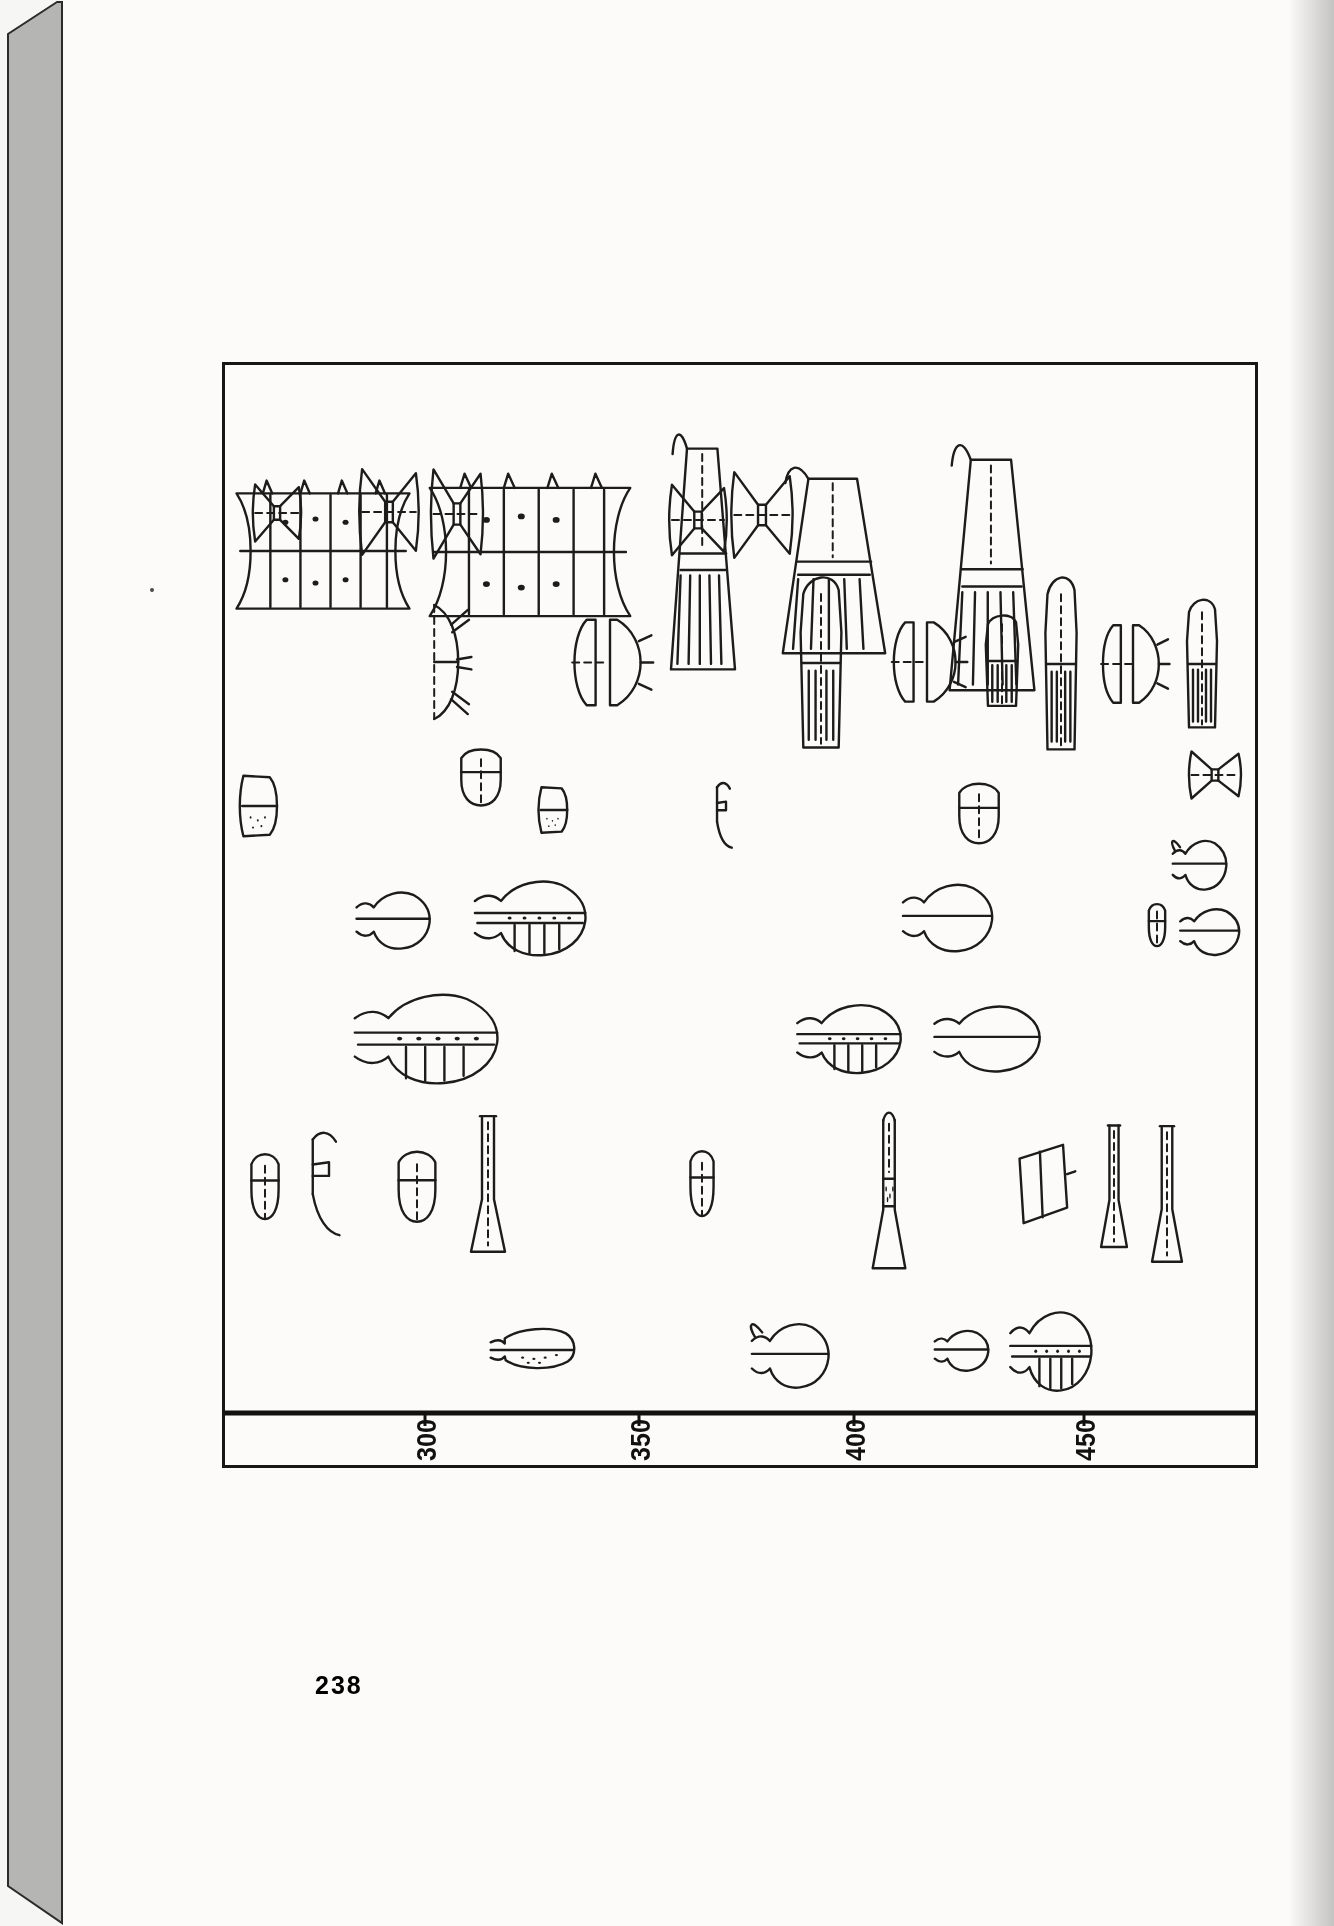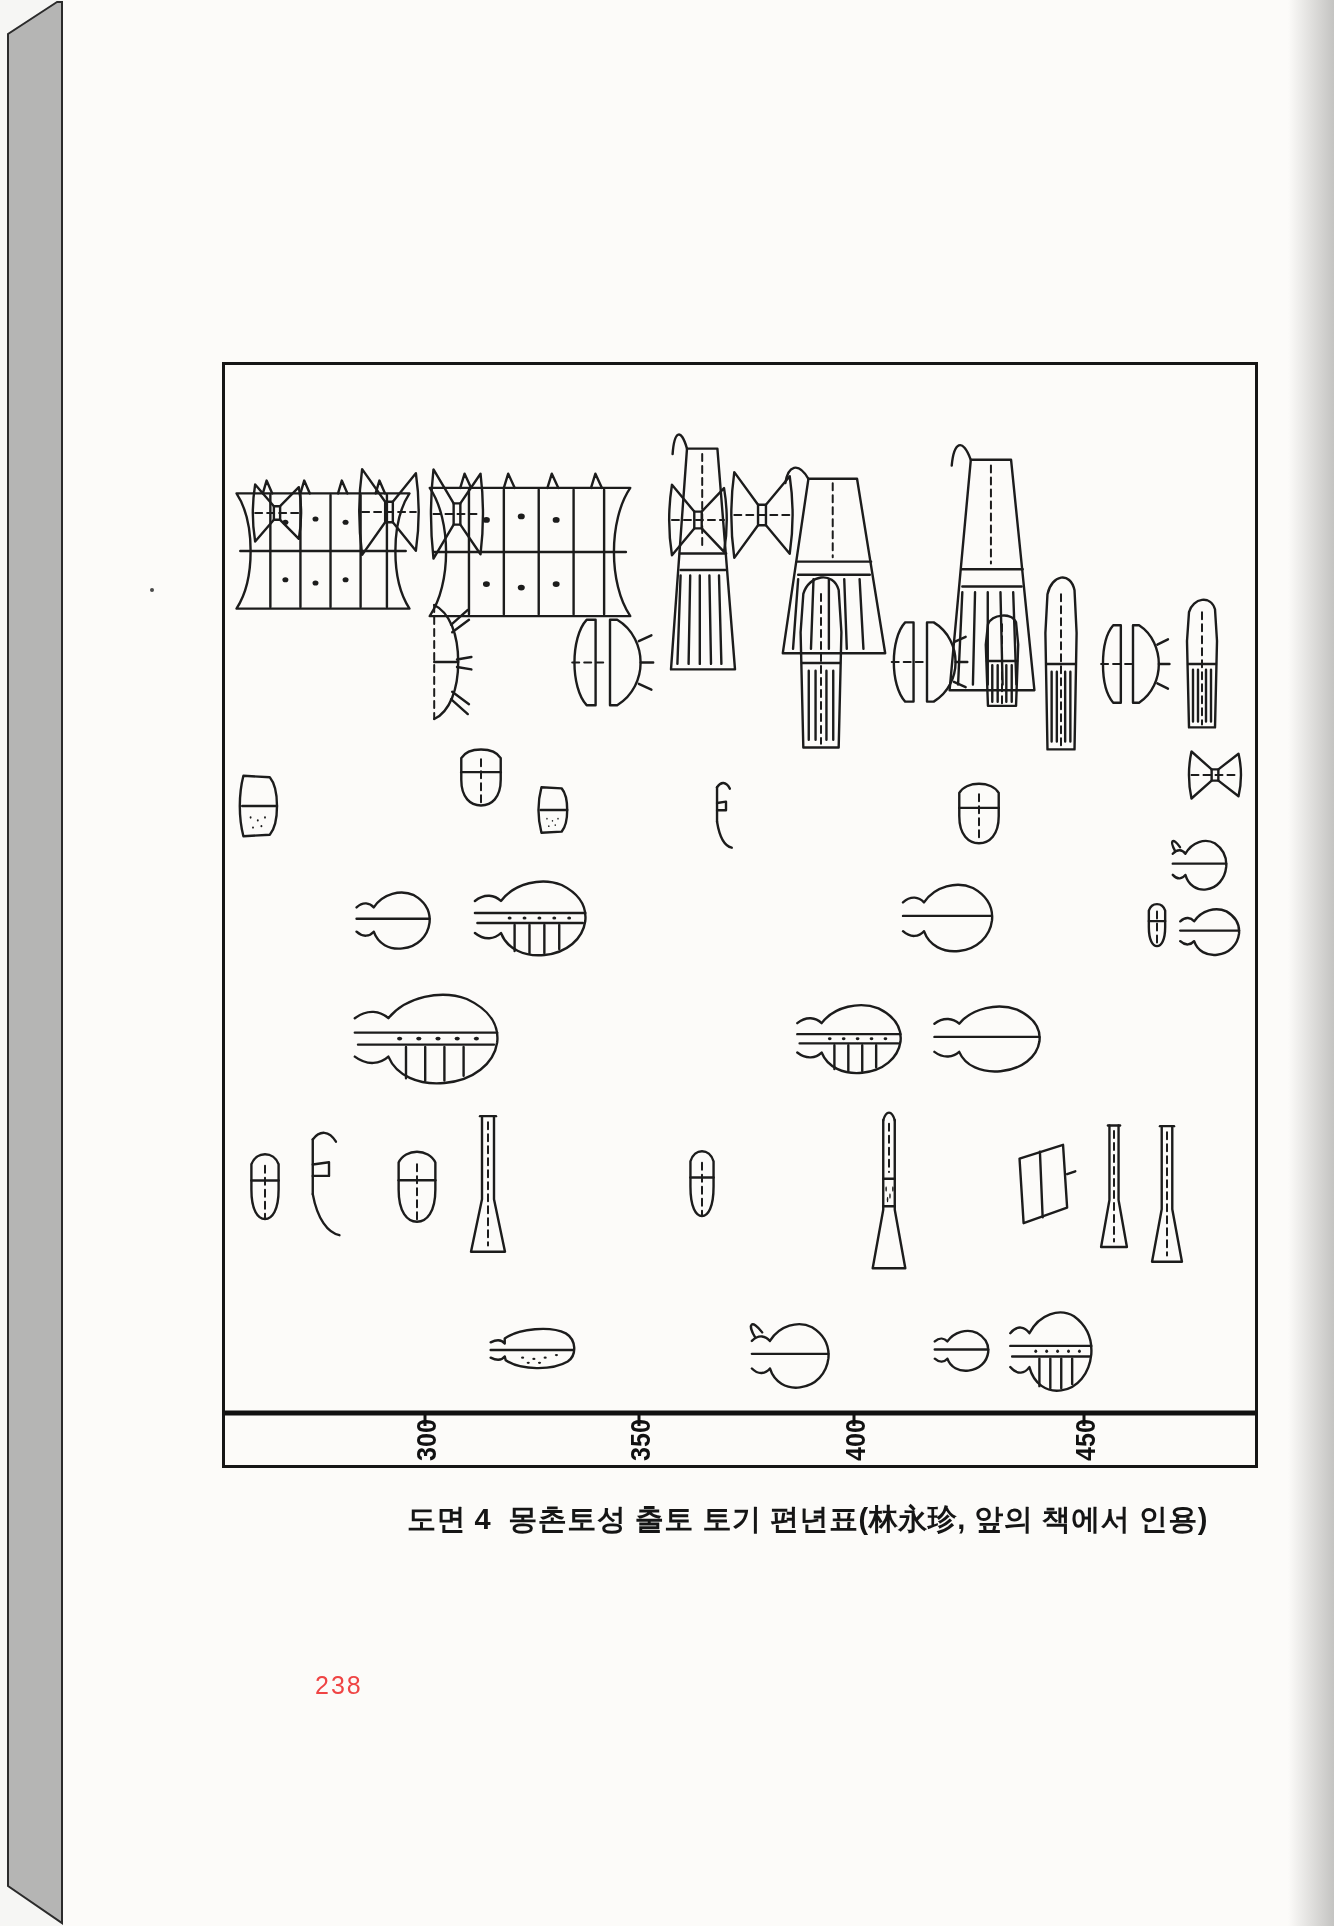--- a/index.html
+++ b/index.html
@@ -17,22 +17,22 @@
     vector-effect:non-scaling-stroke;}
   .ink-dash{fill:none;stroke:#1c1c1c;stroke-width:2;stroke-dasharray:7 5;stroke-linecap:round;
     vector-effect:non-scaling-stroke;}
   .ink-fill{fill:#1c1c1c;stroke:none;}
   .axis-line{stroke:#111;stroke-width:5;}
   .axis-tick{stroke:#111;stroke-width:3;}
   .axis-label{font-family:"Liberation Sans",sans-serif;font-size:28px;font-weight:700;
     fill:#111;letter-spacing:0px;}
   .caption{position:absolute;left:407px;top:1500px;font-size:29px;font-weight:700;
     color:#151515;letter-spacing:0.5px;white-space:pre;}
-  .page-number{position:absolute;left:315px;top:1671px;font-size:25px;font-weight:400;
-    color:#ef4444;letter-spacing:2px;}
+  .page-number{position:absolute;left:315px;top:1671px;font-size:25px;font-weight:700;
+    color:#000000;letter-spacing:2px;}
   .speck{position:absolute;width:4px;height:4px;border-radius:50%;background:#4a4a4a;}
 </style>
 </head>
 <body>
 
 <div class="scene">
 
   <div class="corner-bg"></div>
 
   <div class="page"></div>
@@ -214,19 +214,18 @@
           <line x1="414" x2="414" y1="1048" y2="1061" class="axis-tick"></line>
           <text class="axis-label" transform="translate(425,1096) rotate(-90)" textLength="42" lengthAdjust="spacingAndGlyphs">350</text>
           <line x1="629" x2="629" y1="1048" y2="1061" class="axis-tick"></line>
           <text class="axis-label" transform="translate(640,1096) rotate(-90)" textLength="42" lengthAdjust="spacingAndGlyphs">400</text>
           <line x1="859" x2="859" y1="1048" y2="1061" class="axis-tick"></line>
           <text class="axis-label" transform="translate(870,1096) rotate(-90)" textLength="42" lengthAdjust="spacingAndGlyphs">450</text>
         </g>
     </svg>
   </div>
 
-  <div class="caption">도면 4  몽촌토성 출토 토기 편년표(林永珍, 앞의 책에서 인용)</div>
 
   <div class="page-number">238</div>
 
   <div class="speck" style="left:150px;top:588px;"></div>
 
 </div>
 
 </body></html>

